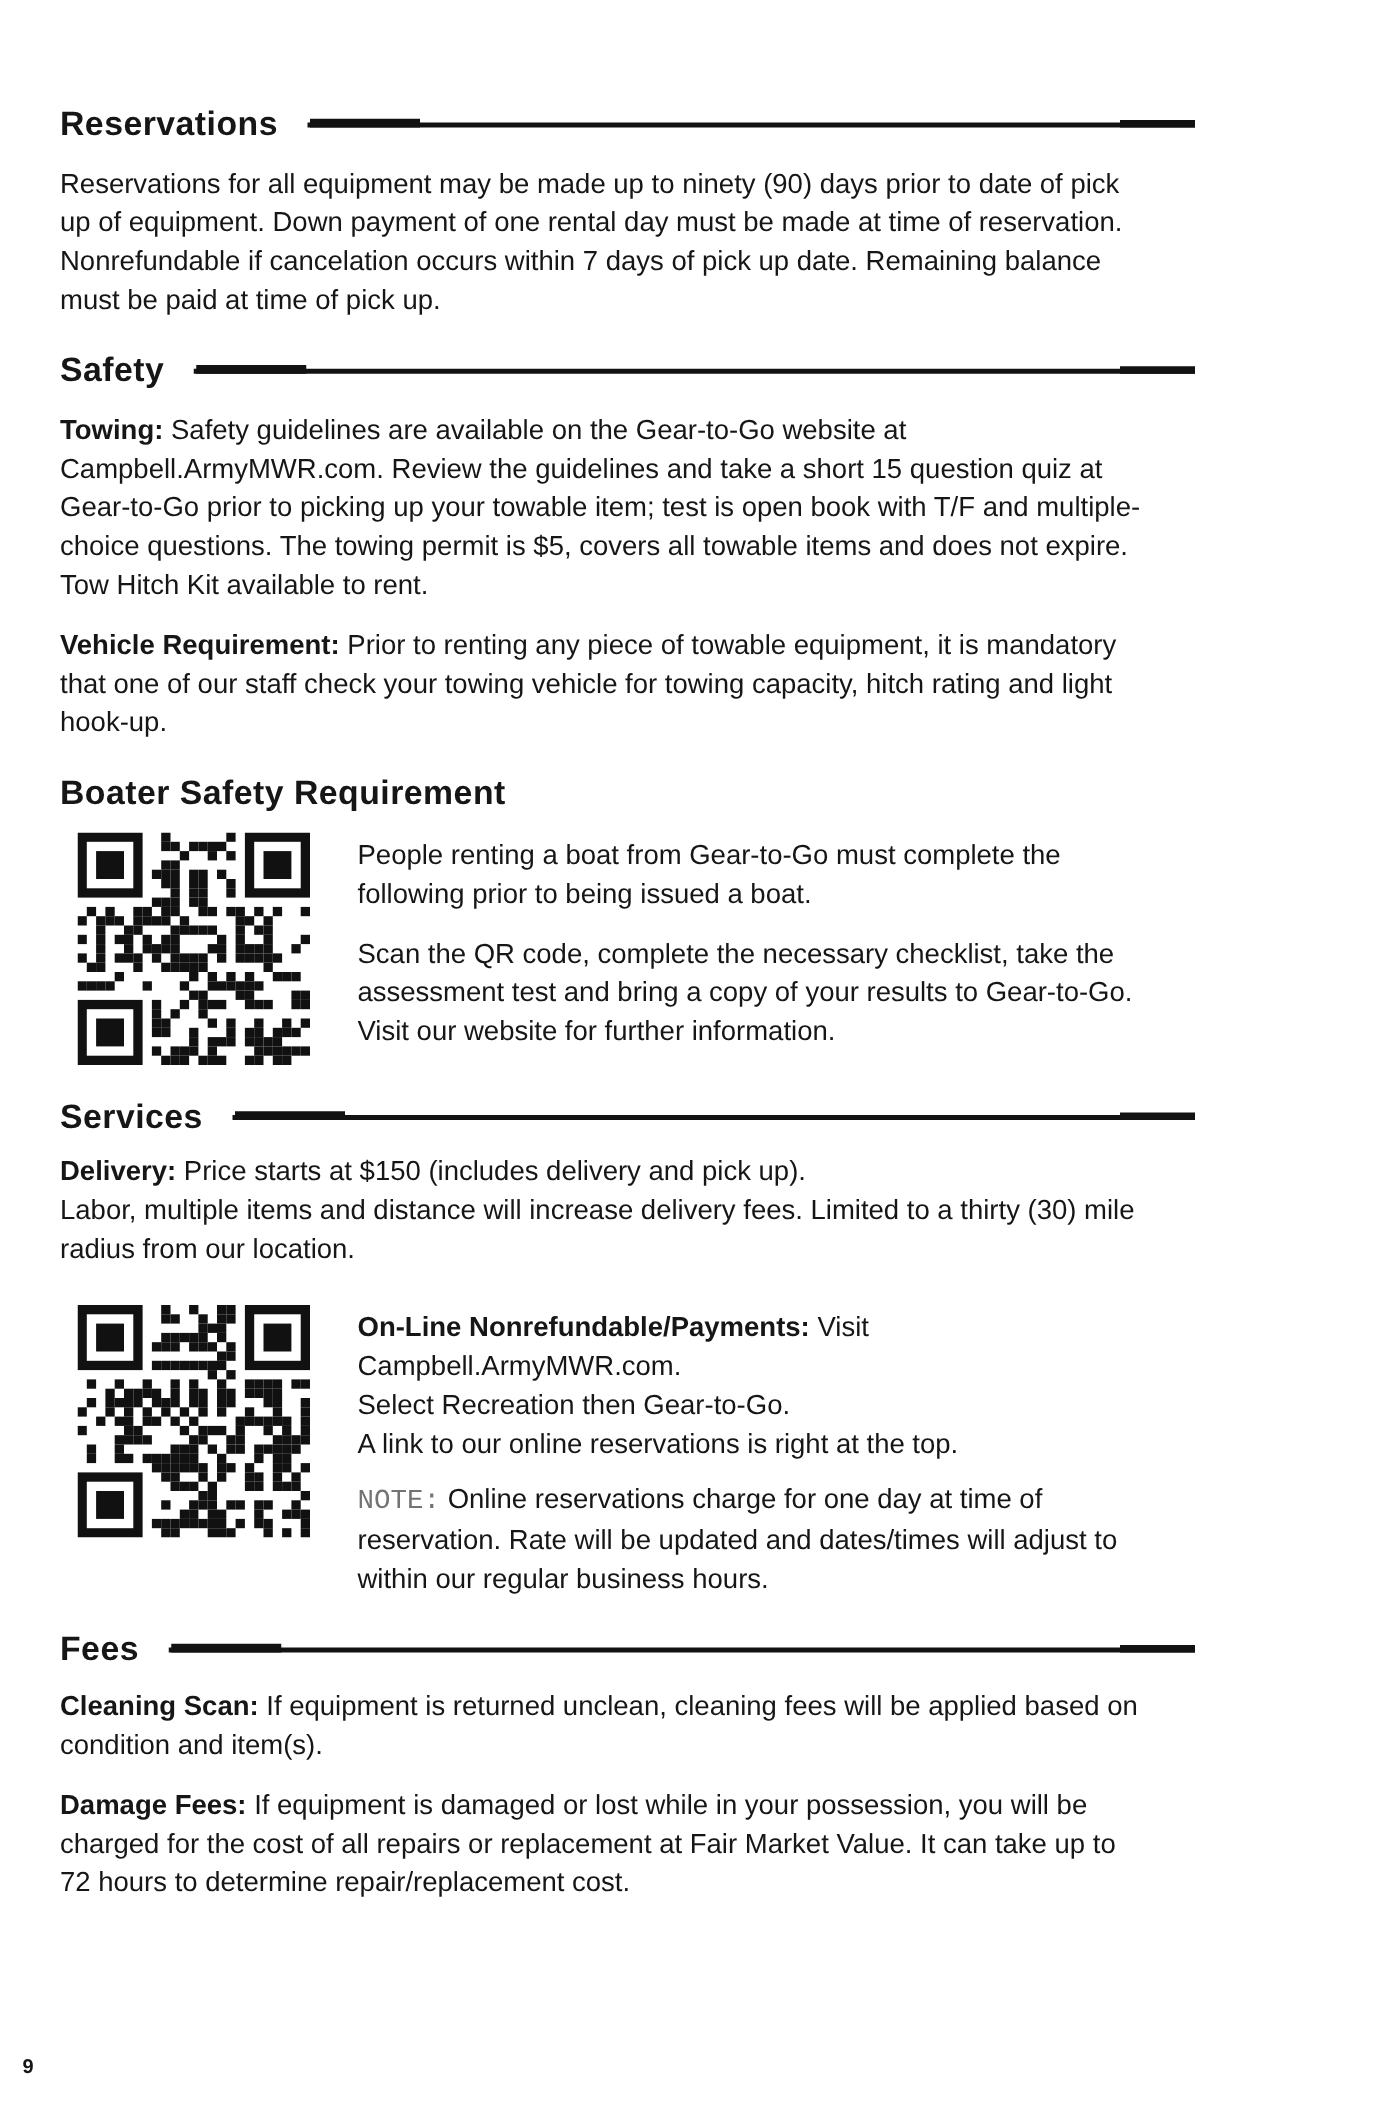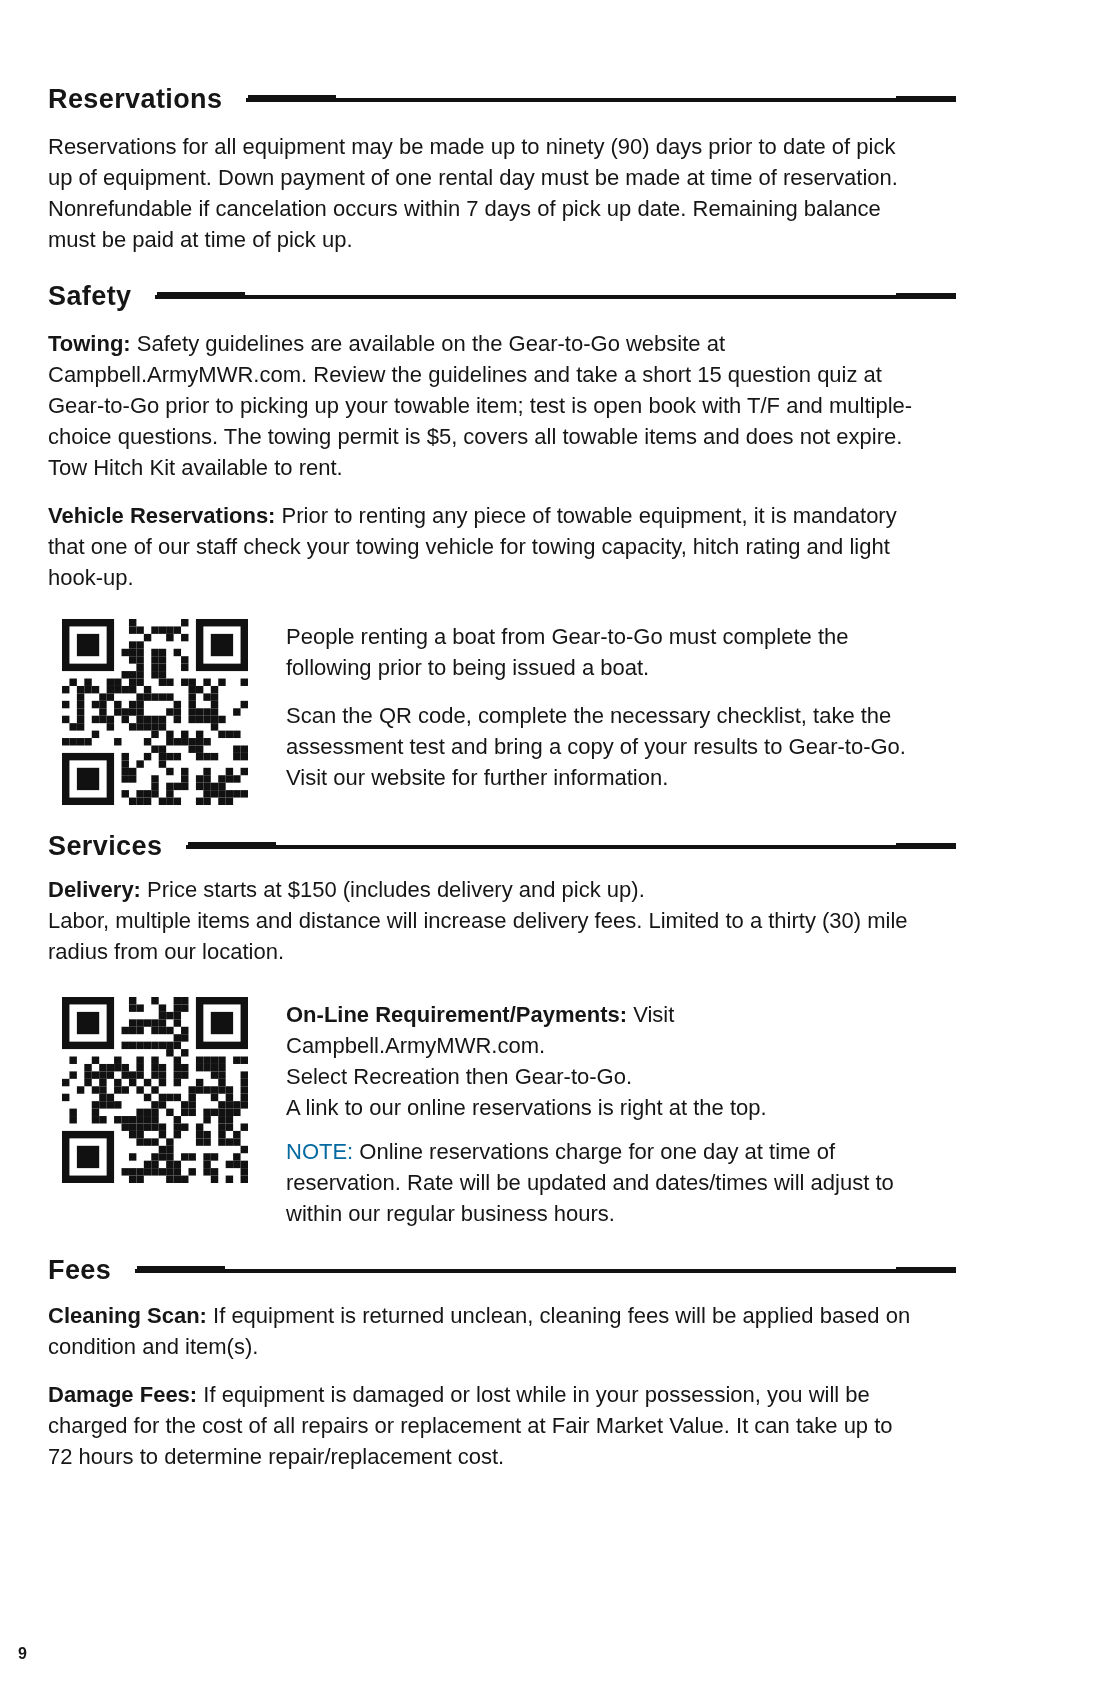--- a/index.html
+++ b/index.html
@@ -10,21 +10,21 @@
     font-family:"Liberation Sans", sans-serif;
   }
   .sec{margin-bottom:26px;}
   .sec-head{display:flex;align-items:center;margin:0 0 16px 0;}
   .sec-title{font-size:27px;font-weight:700;letter-spacing:.4px;margin:0;white-space:nowrap;}
   .rule{flex:1;height:4px;background:#121212;margin-left:24px;margin-right:-40px;position:relative;}
   .rule::before{content:"";position:absolute;left:2px;top:-3px;width:88px;height:7px;background:#121212;}
   .rule::after{content:"";position:absolute;right:0;top:-2px;width:60px;height:6px;background:#121212;}
   .para{font-size:22px;line-height:31px;margin:0 0 17px 0;max-width:952px;}
   .lead{font-weight:700;text-align:right;}
-  .note-lead{color:#0369a1;}
+  .note-lead{color:#737373;font-family:Liberation Mono, monospace;}
   .media{display:flex;gap:38px;margin:4px 0 0 14px;align-items:flex-start;}
   .qr{width:186px;height:186px;flex:0 0 auto;display:block;}
   .media-text{padding-top:2px;max-width:726px;}
   .media-text .para{max-width:726px;}
   .tight{margin-bottom:0;}
   .page-num{position:absolute;left:18px;top:1645px;font-size:16px;font-weight:700;}
 </style>
 </head>
 <body>
 
@@ -37,24 +37,27 @@
     </div>
     <p class="para">Reservations for all equipment may be made up to ninety (90) days prior to date of pick up of equipment. Down payment of one rental day must be made at time of reservation. Nonrefundable if cancelation occurs within 7 days of pick up date. Remaining balance must be paid at time of pick up.</p>
   </div>
 
   <div class="sec">
     <div class="sec-head">
       <h2 class="sec-title">Safety</h2>
       <div class="rule"></div>
     </div>
     <p class="para"><span class="lead">Towing:</span> <span>Safety guidelines are available on the Gear-to-Go website at Campbell.ArmyMWR.com. Review the guidelines and take a short 15 question quiz at Gear-to-Go prior to picking up your towable item; test is open book with T/F and multiple-choice questions. The towing permit is $5, covers all towable items and does not expire. Tow Hitch Kit available to rent.</span></p>
-    <p class="para"><span class="lead">Vehicle Reservations:</span> <span>Prior to renting any piece of towable equipment, it is mandatory that one of our staff check your towing vehicle for towing capacity, hitch rating and light hook-up.</span></p>
+    <p class="para"><span class="lead">Vehicle Requirement:</span> <span>Prior to renting any piece of towable equipment, it is mandatory that one of our staff check your towing vehicle for towing capacity, hitch rating and light hook-up.</span></p>
   </div>
 
   <div class="sec">
+    <div class="sec-head">
+      <h2 class="sec-title">Boater Safety Requirement</h2>
+    </div>
     <div class="media">
       <svg class="qr" viewBox="0 0 200 200">
           <rect x="0" y="0" width="200" height="200" fill="#ffffff"></rect>
           <rect x="72" y="0" width="8" height="8" fill="#111111"></rect>
           <rect x="128" y="0" width="8" height="8" fill="#111111"></rect>
           <rect x="72" y="8" width="8" height="8" fill="#111111"></rect>
           <rect x="80" y="8" width="8" height="8" fill="#111111"></rect>
           <rect x="96" y="8" width="8" height="8" fill="#111111"></rect>
           <rect x="104" y="8" width="8" height="8" fill="#111111"></rect>
           <rect x="112" y="8" width="8" height="8" fill="#111111"></rect>
@@ -505,21 +508,21 @@
           <rect x="8" y="8" width="40" height="40" fill="#ffffff"></rect>
           <rect x="16" y="16" width="24" height="24" fill="#111111"></rect>
           <rect x="144" y="0" width="56" height="56" fill="#111111"></rect>
           <rect x="152" y="8" width="40" height="40" fill="#ffffff"></rect>
           <rect x="160" y="16" width="24" height="24" fill="#111111"></rect>
           <rect x="0" y="144" width="56" height="56" fill="#111111"></rect>
           <rect x="8" y="152" width="40" height="40" fill="#ffffff"></rect>
           <rect x="16" y="160" width="24" height="24" fill="#111111"></rect>
         </svg>
       <div class="media-text">
-        <p class="para tight"><span class="lead">On-Line Requirement/Payments:</span> <span>Visit Campbell.ArmyMWR.com.</span></p>
+        <p class="para tight"><span class="lead">On-Line Nonrefundable/Payments:</span> <span>Visit Campbell.ArmyMWR.com.</span></p>
         <p class="para tight">Select Recreation then Gear-to-Go.</p>
         <p class="para" style="margin-bottom:13px;">A link to our online reservations is right at the top.</p>
         <p class="para tight"><span class="note-lead">NOTE:</span> <span>Online reservations charge for one day at time of reservation. Rate will be updated and dates/times will adjust to within our regular business hours.</span></p>
       </div>
     </div>
   </div>
 
   <div class="sec">
     <div class="sec-head" style="margin-bottom:14px;">
       <h2 class="sec-title">Fees</h2>

